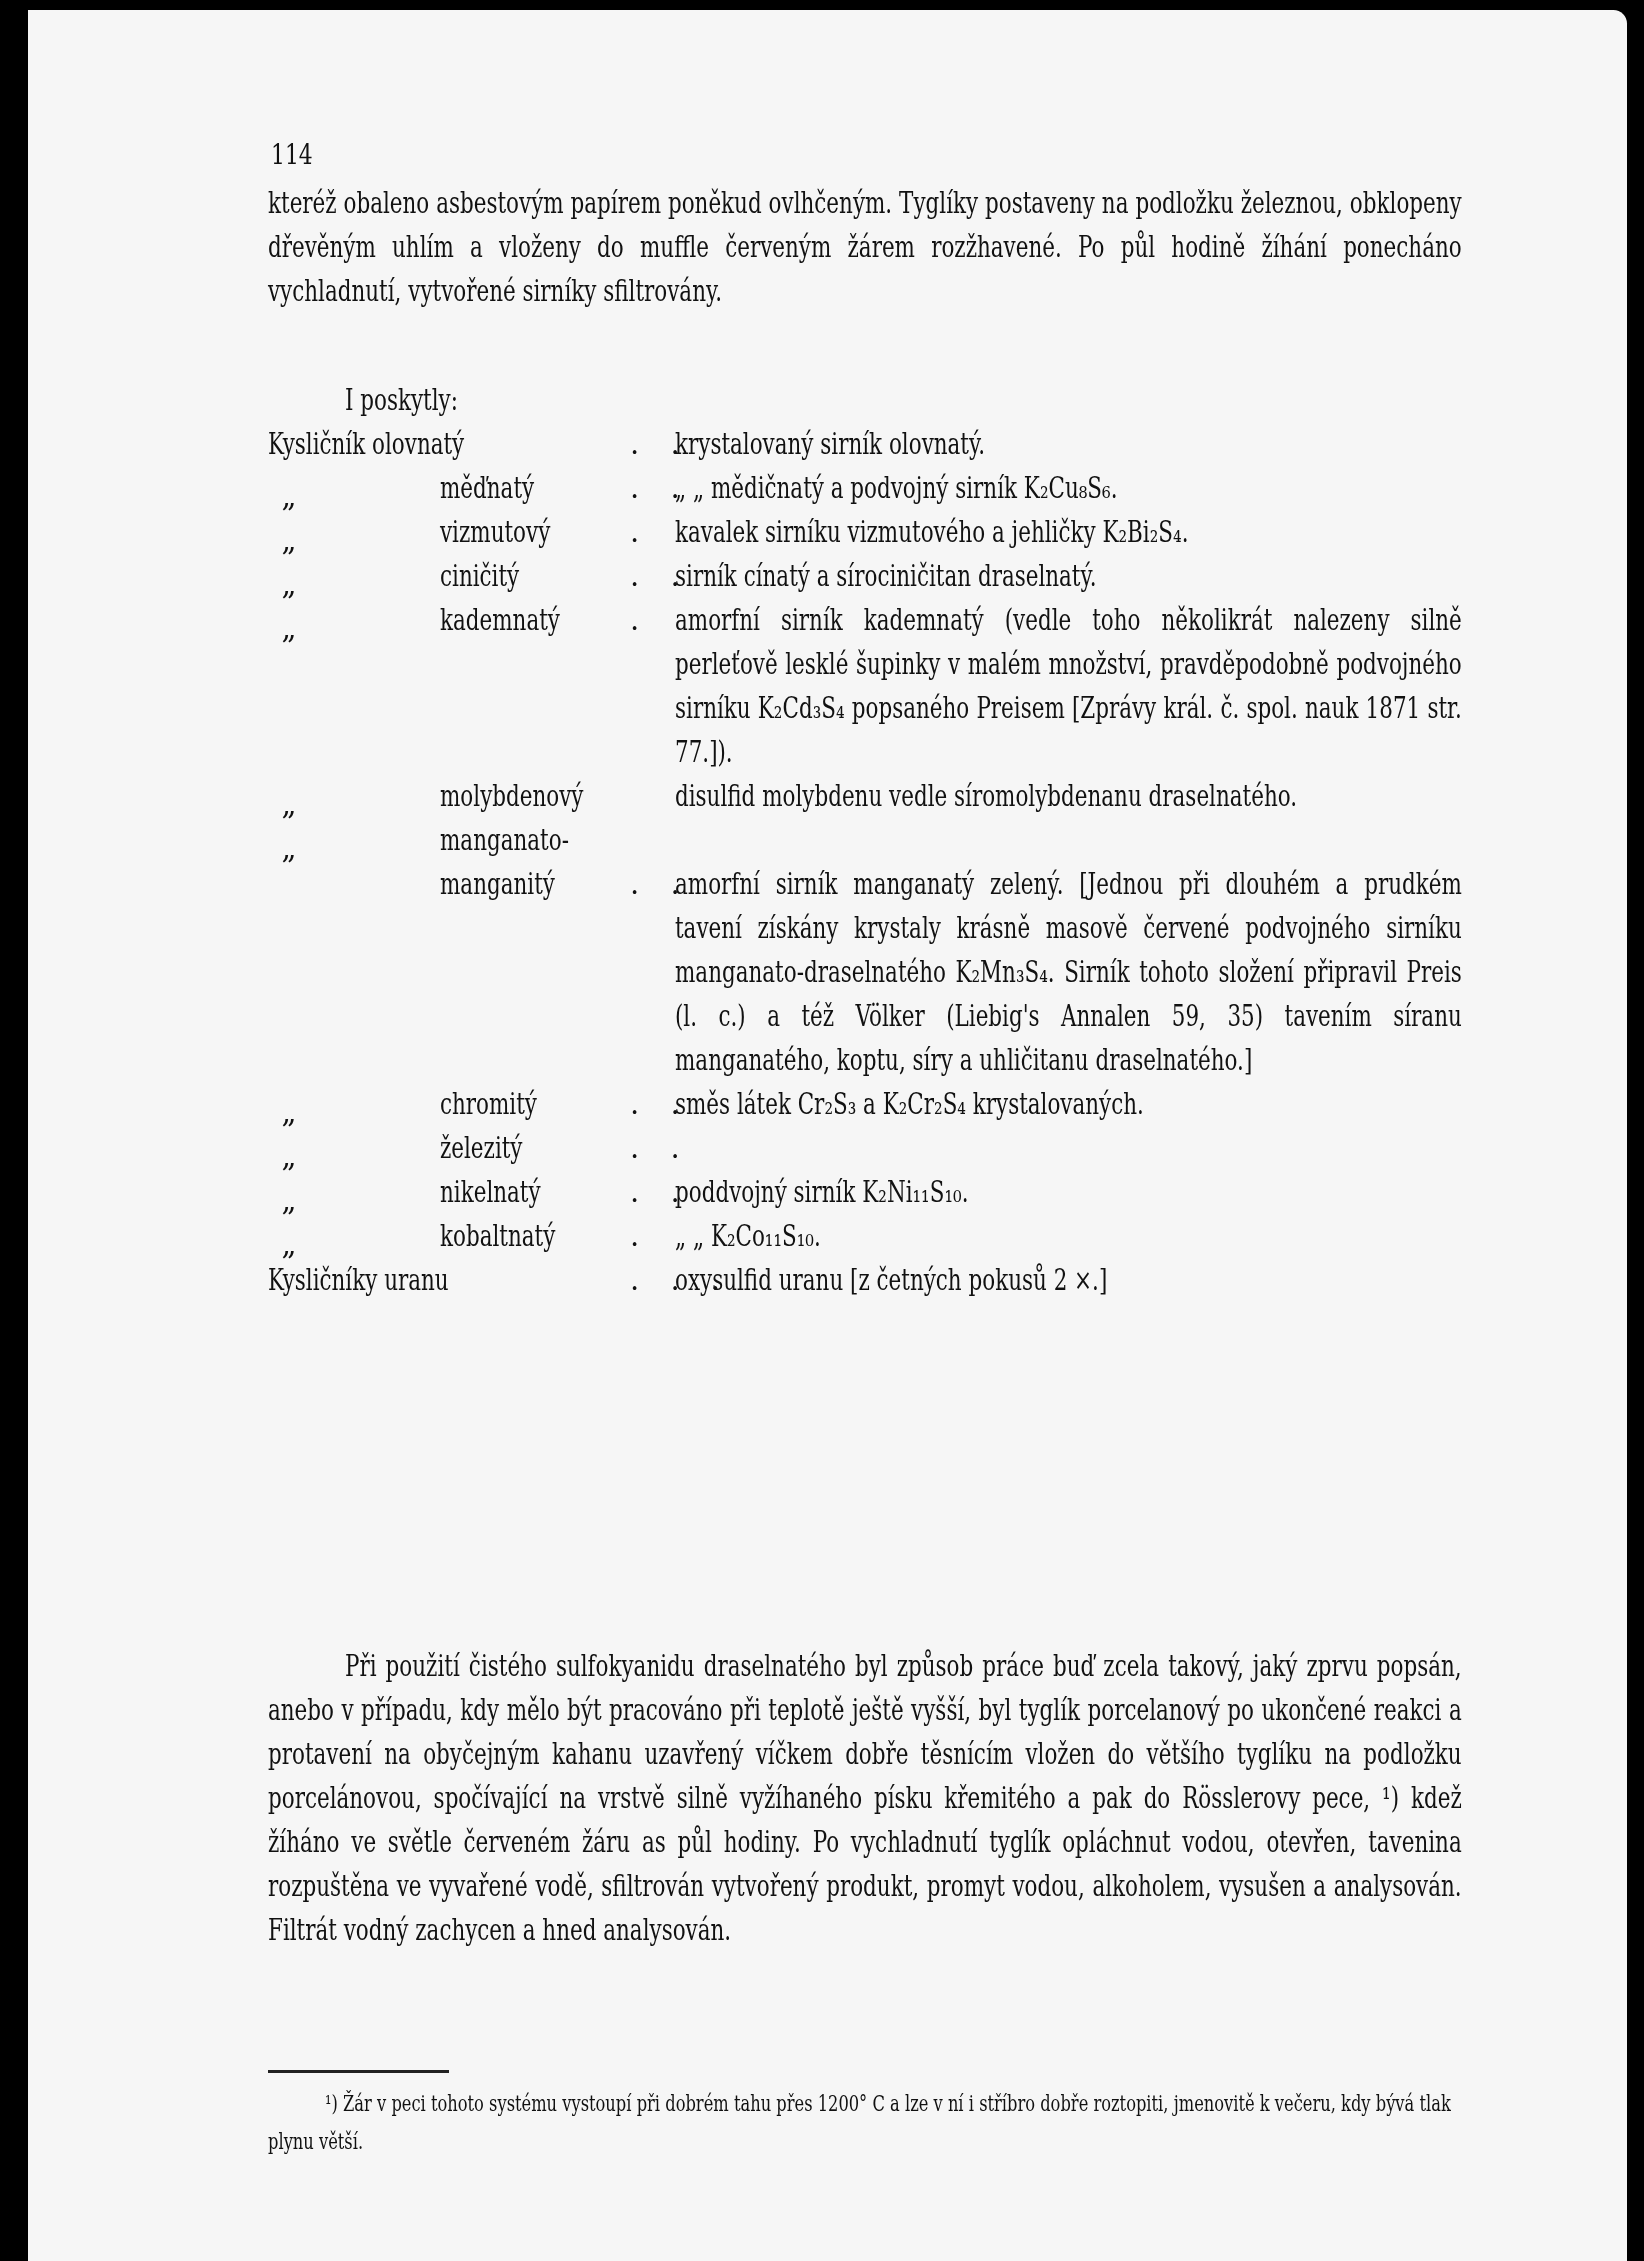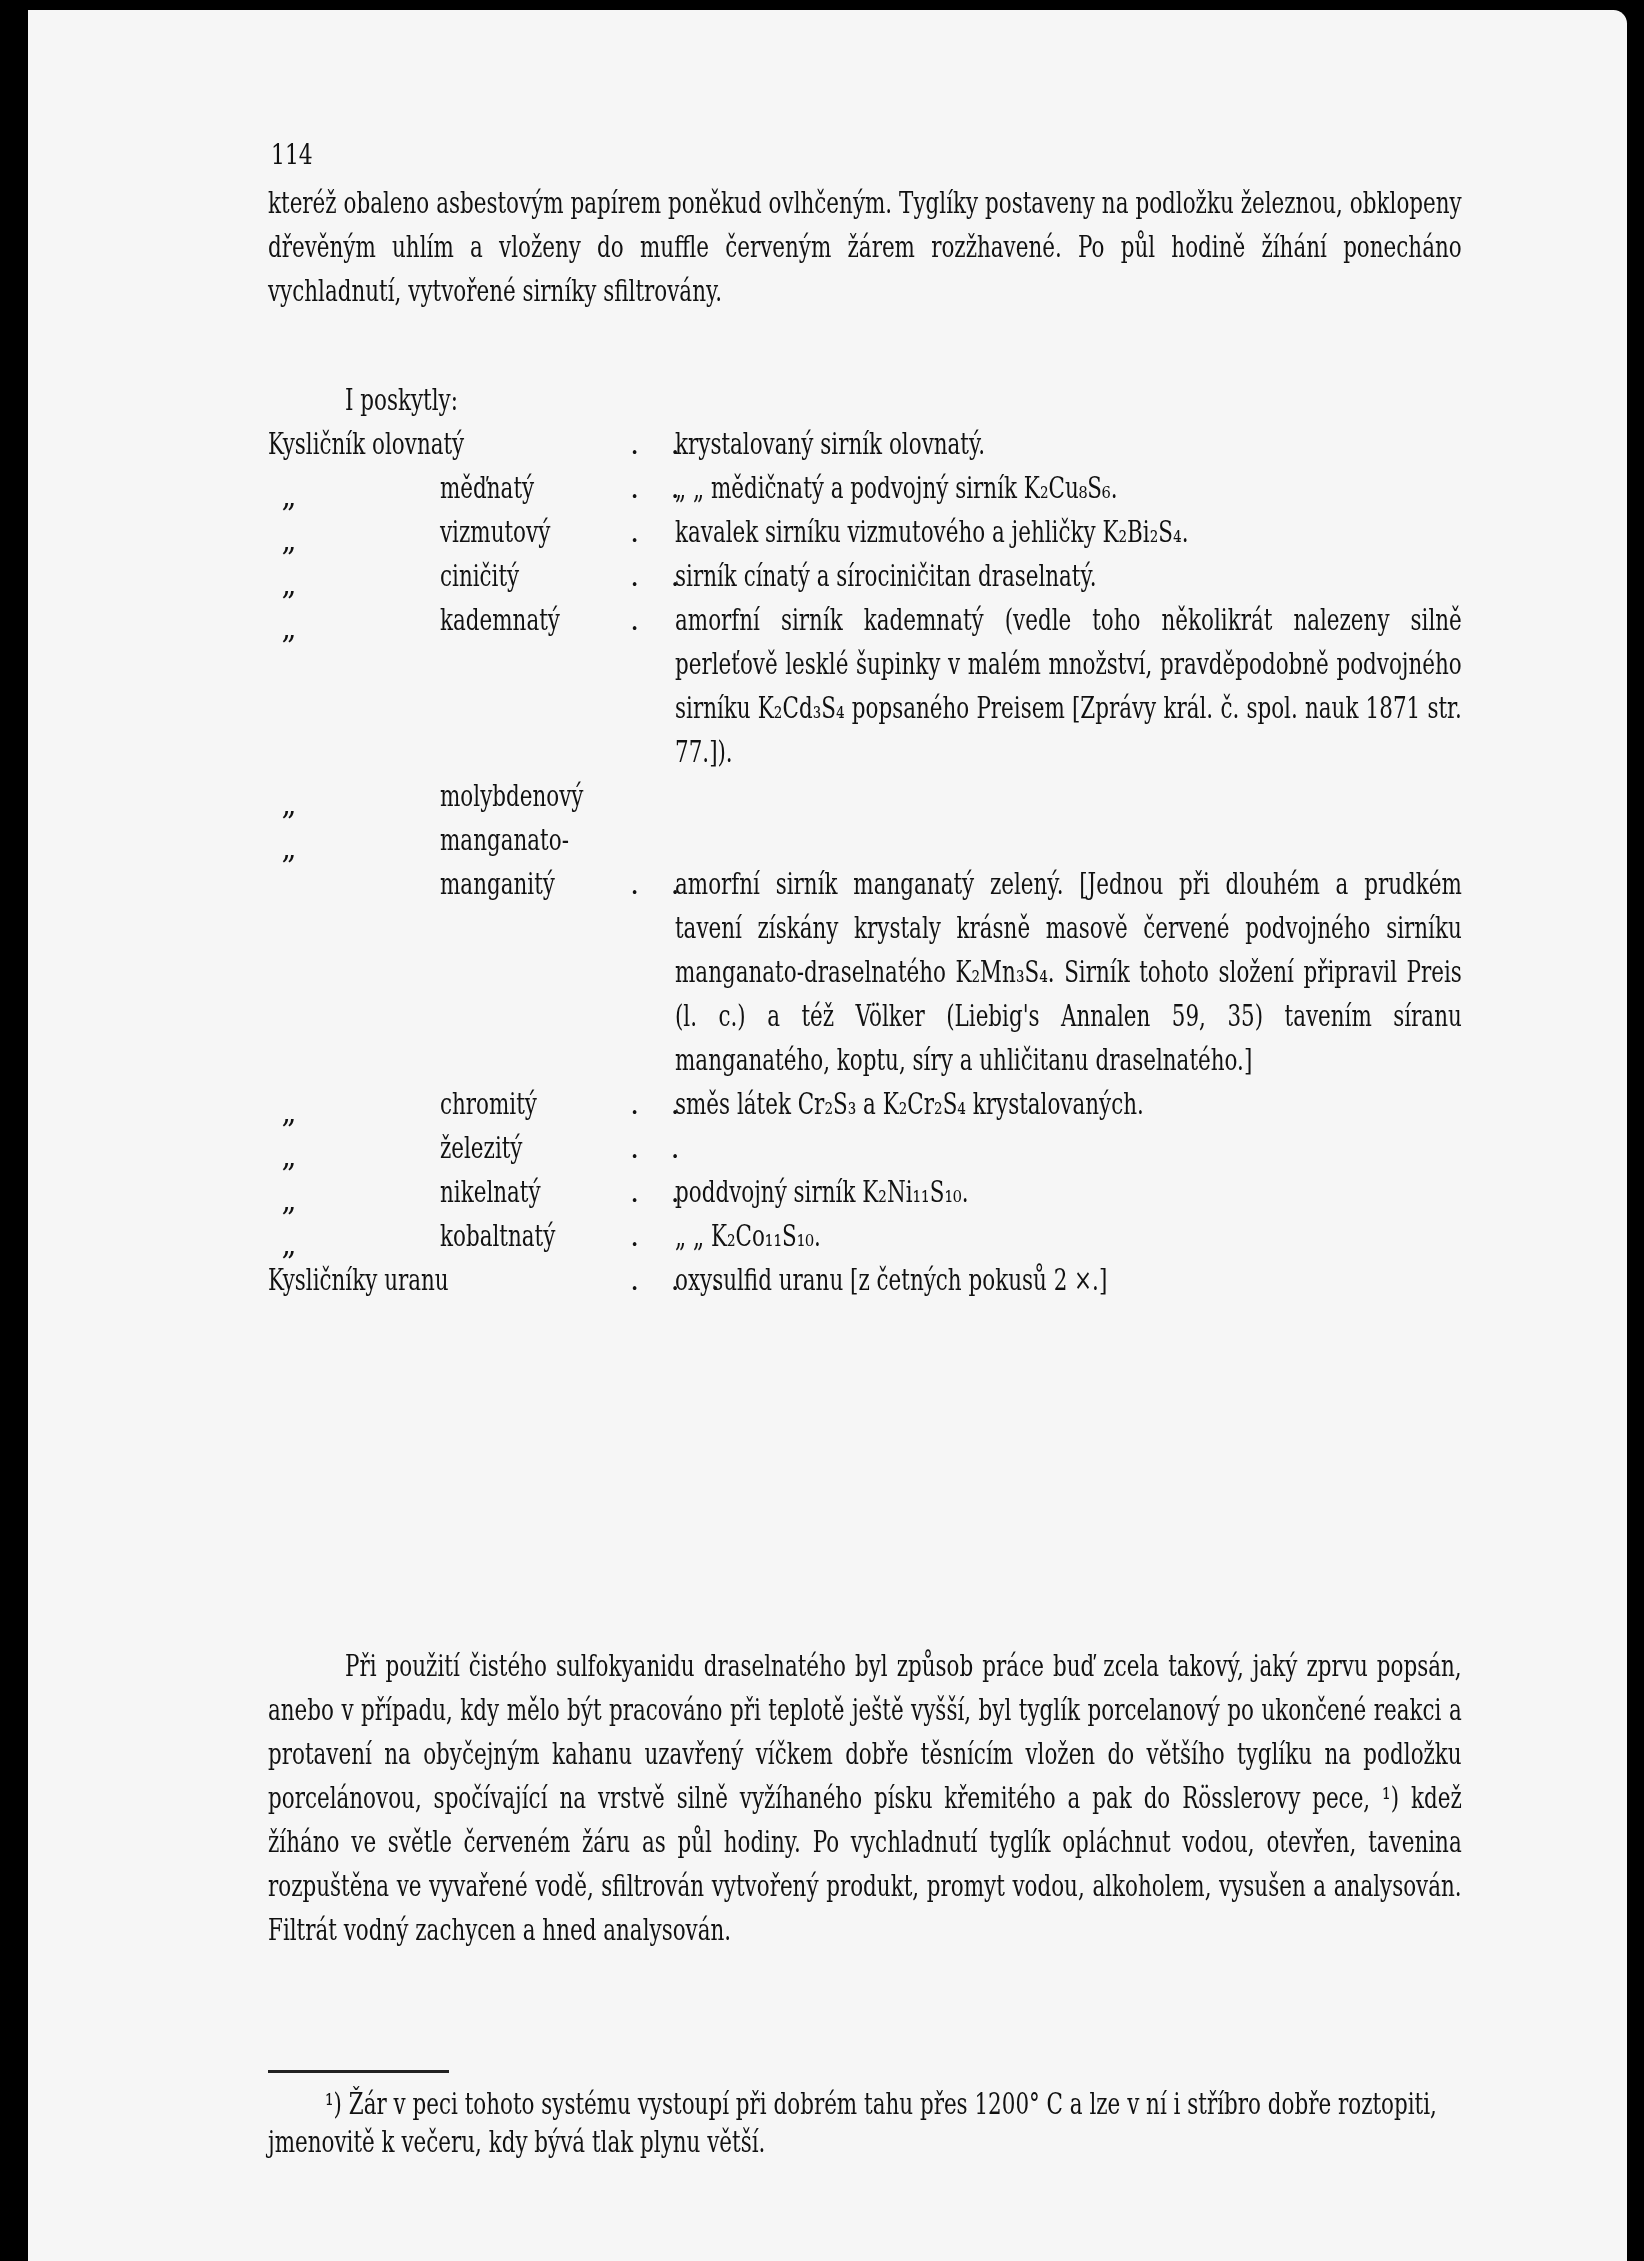--- a/index.html
+++ b/index.html
@@ -14,21 +14,21 @@
   .para { text-align:justify; text-align-last:left; margin:0; }
   .indent { text-indent:77px; }
   .cond { display:block; transform:scaleX(0.74); transform-origin:left top; width:135.1%; }
   .row { position:relative; min-height:44px; }
   .ditto { position:absolute; left:13.6px; top:8.1px; }
   .lbl { position:absolute; left:172px; white-space:nowrap; }
   .lbl.full { left:0; }
   .dots { position:absolute; white-space:nowrap; letter-spacing:11px; }
   .desc { margin-left:407px; text-align:justify; text-align-last:left; }
   .rule { position:absolute; left:268px; top:2070px; width:181px; height:2.7px; background:#222; }
-  .foot { position:absolute; left:268px; top:2085px; width:1194px; font-size:29px; line-height:38px; }
+  .foot { position:absolute; left:268px; top:2085px; width:1194px; font-size:22px; line-height:38px; }
 </style>
 </head>
 <body>
 
 <div class="page"></div>
 
 <div class="ink pageno">114</div>
 
 <div class="ink text" style="top:181px;">
   <p class="para">
@@ -89,20 +89,23 @@
         <div class="desc" style="padding-top: 0px;">
           <span class="cond">amorfní sirník kademnatý (vedle toho několikrát nalezeny silně perleťově lesklé šupinky v malém množství, pravděpodobně podvojného sirníku K₂Cd₃S₄ popsaného Preisem [Zprávy král. č. spol. nauk 1871 str. 77.]).</span>
         </div>
       </div>
       <div class="row">
         <span class="ditto">„</span>
         <span class="lbl" style="transform: scaleX(0.74); transform-origin: left top;">
           <div>molybdenový</div>
         </span>
         <span class="dots" style="left: 362px; top: 0px;"></span>
+        <div class="desc" style="padding-top: 0px;">
+          <span class="cond">disulfid molybdenu vedle síromolybdenanu draselnatého.</span>
+        </div>
       </div>
       <div class="row">
         <span class="ditto">„</span>
         <span class="lbl" style="transform: scaleX(0.74); transform-origin: left top;">
           <div>manganato-</div>
           <div>manganitý</div>
         </span>
         <span class="dots" style="left: 362px; top: 44px;">. .</span>
         <div class="desc" style="padding-top: 44px;">
           <span class="cond">amorfní sirník manganatý zelený. [Jednou při dlouhém a prudkém tavení získány krystaly krásně masově červené podvojného sirníku manganato-draselnatého K₂Mn₃S₄. Sirník tohoto složení připravil Preis (l. c.) a též Völker (Liebig's Annalen 59, 35) tavením síranu manganatého, koptu, síry a uhličitanu draselnatého.]</span>

